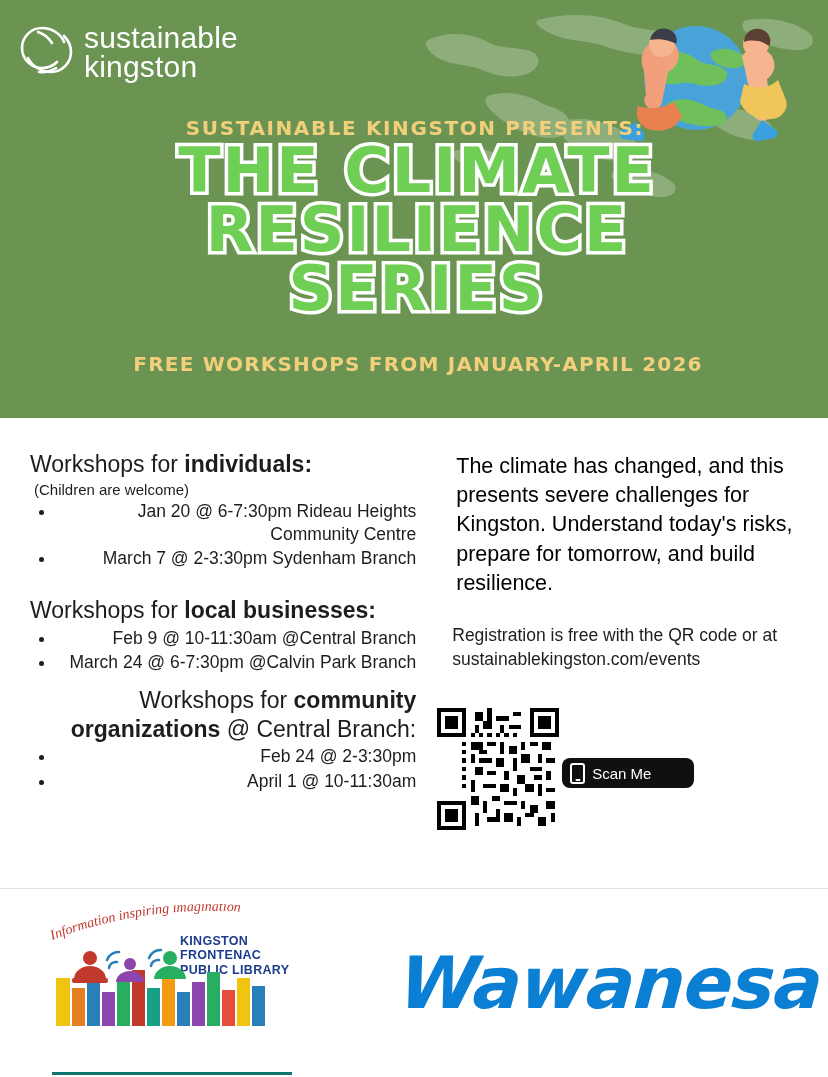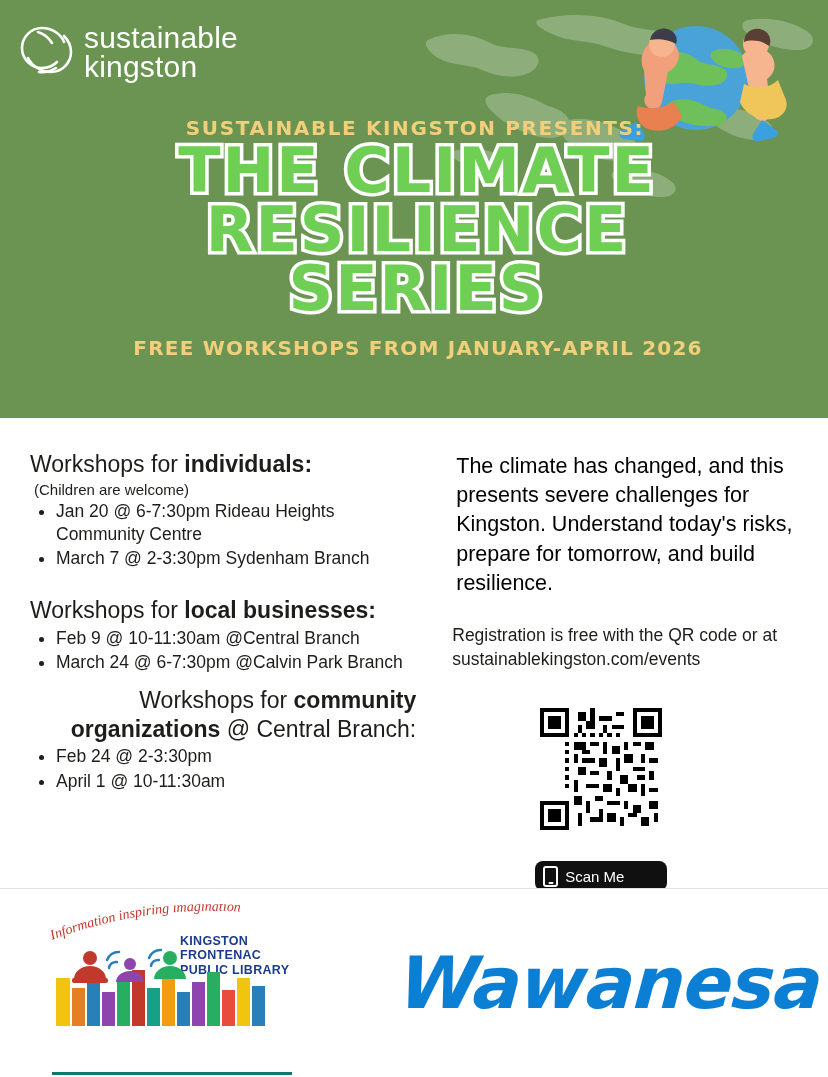--- a/index.html
+++ b/index.html
@@ -87,21 +87,21 @@
     line-height: 0.95;
     letter-spacing: 2px;
     color: #6fcf54;
     -webkit-text-stroke: 7px #ffffff;
     paint-order: stroke fill;
     text-transform: uppercase;
   }
 
   .subtitle {
     position: absolute;
-    top: 336px;
+    top: 352px;
     left: 0;
     width: 828px;
     text-align: center;
     color: #f2cf7b;
     font-family: "DejaVu Sans", sans-serif;
     font-weight: bold;
     font-size: 20px;
     letter-spacing: 1.2px;
     line-height: 1.25;
     text-transform: uppercase;
@@ -142,44 +142,43 @@
 
   ul.dates {
     margin: 2px 0 0 26px;
     padding: 0;
   }
   ul.dates li {
     font-size: 17.5px;
     color: #1d1d1b;
     line-height: 1.32;
     margin-bottom: 1px;
+    text-align: right;
   }
 
   .blurb {
     font-size: 21.5px;
     color: #000000;
     line-height: 1.36;
     padding-left: 22px;
   }
 
   .reg {
     font-size: 17.5px;
     color: #1d1d1b;
     line-height: 1.35;
     padding-left: 18px;
     margin-top: 26px;
   }
 
   .qr-wrap {
     margin-top: 34px;
     display: flex;
-    flex-direction: column;
     align-items: center;
     padding-right: 30px;
-    gap: 20px;
   }
   .qr {
     width: 128px;
     height: 128px;
     background: #ffffff;
     border: 3px solid #ffffff;
   }
   .scanme {
     margin-top: 8px;
     background: #101010;

